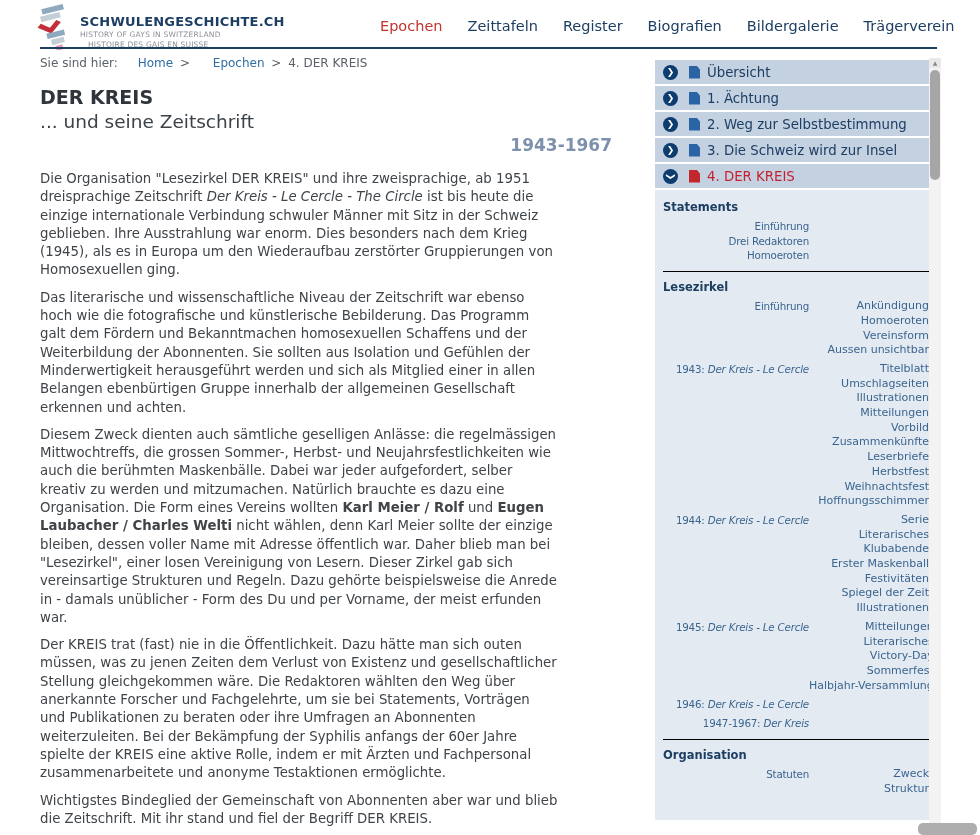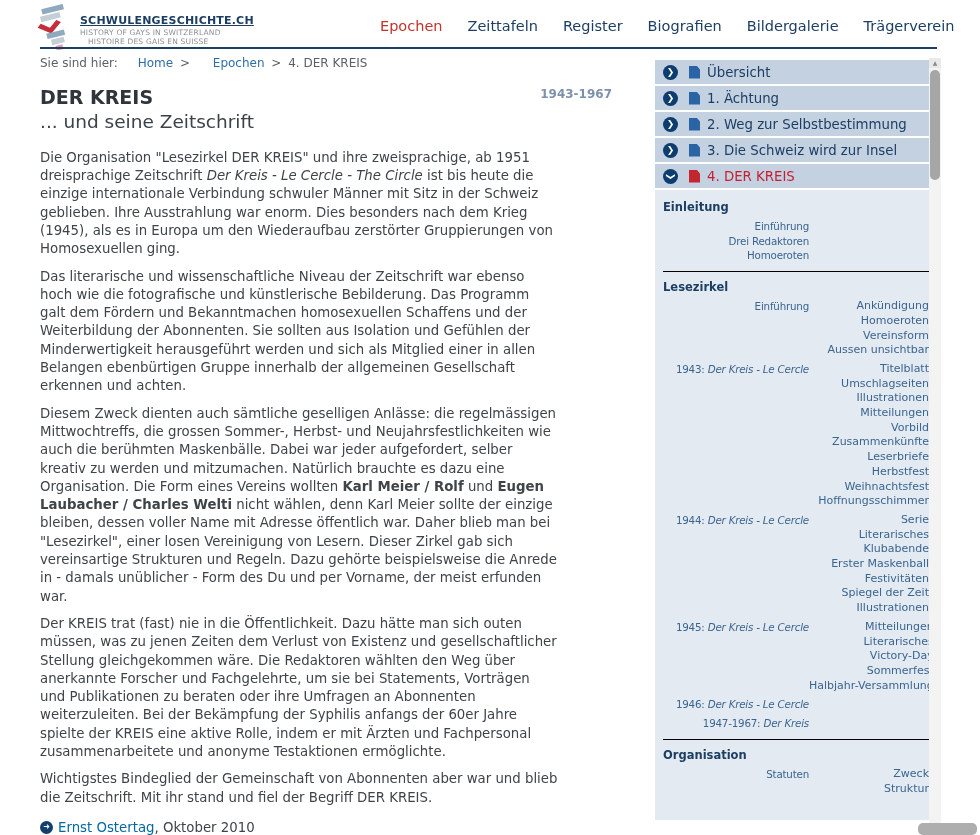--- a/index.html
+++ b/index.html
@@ -3,41 +3,41 @@
 <meta charset="utf-8">
 <style>
   * { margin:0; padding:0; box-sizing:border-box; }
   html,body { background:#fff; }
   body { font-family:"DejaVu Sans","Liberation Sans",sans-serif; }
   .page { position:relative; width:980px; height:835px; background:#fff; overflow:hidden; }
 
   
   .logo-mark { position:absolute; left:36px; top:4px; }
   .logo-text { position:absolute; left:80px; top:14px; line-height:1.25; }
-  .logo-title { font-size:11px; font-weight:bold; color:#1d3e63; letter-spacing:.2px;text-decoration:underline; }
+  .logo-title { font-size:13px; font-weight:bold; color:#1d3e63; letter-spacing:.2px; }
   .logo-sub { font-size:7.5px; color:#8a8f96; letter-spacing:.2px; }
   .logo-sub.l2 { padding-left:8px; }
   .topnav { position:absolute; left:380px; top:14px; right:43px; display:flex; align-items:center; gap:25px; }
   .topnav a { font-size:14.5px; color:#1d3e63; text-decoration:none; white-space:nowrap; }
   .topnav a.active { color:#c2342c; }
   .search-box { margin-left:auto; width:136px; height:24px; border:2px solid #1d3e63; font-size:13px; color:#444; padding:0 6px; outline:none; font-family:inherit; }
   .search-box::placeholder { color:#adadad; }
   .header-rule { position:absolute; left:40px; top:47px; width:897px; height:2px; background:#1d3e63; }
 
   
   .breadcrumb { position:absolute; left:40px; top:56px; font-size:12px; color:#5b6168; }
   .breadcrumb a { color:#2f6ea5; text-decoration:none;padding-left:16px; }
   .crumb-sep { color:#5b6168; padding:0 3px; }
 
   
   main { position:absolute; left:40px; top:86px; width:572px; }
   .title-row { display:flex; justify-content:space-between; align-items:flex-start; }
   h1 { font-size:19px; font-weight:bold; color:#2f353b; line-height:1.25; }
   .subtitle { font-size:18.5px; color:#3b4248; line-height:1.3; }
-  .date-range { font-size:12px; font-weight:bold; color:#7e91ac; padding-top:1px; }
+  .date-range { font-size:17px; font-weight:bold; color:#7e91ac; padding-top:1px;margin-top:48px; }
   .paragraphs { margin-top:15px; width:518px; }
   .paragraphs p { font-size:13.3px; line-height:18.3px; color:#3f4449; margin:0 0 9px 0; }
   .paragraphs b { font-weight:bold; }
   .paragraphs i { font-style:italic; }
   .author-row { margin-top:13px; font-size:13.3px; color:#3f4449; display:flex; align-items:center; }
   .author-row a { color:#0369a1; text-decoration:none; }
   .arrow-ico { display:inline-flex; align-items:center; justify-content:center; width:13px; height:13px; border-radius:50%; background:#123f6b; color:#fff; font-size:8px; line-height:1; margin-right:5px; flex:0 0 auto; }
 
   
   aside { position:absolute; left:655px; top:60px; width:274px; }
@@ -165,21 +165,21 @@
         <div class="menu-item active">
           <span class="chev-ico down">
             <span class="chev-glyph">❯</span>
           </span>
           <span class="doc-ico"></span>
           <span class="menu-label">4. DER KREIS</span>
         </div>
       </div>
     <div class="submenu" id="sidebar-submenu">
         <div class="sect">
-          <div class="sect-heading">Einleitung</div>
+          <div class="sect-heading">Statements</div>
           <div class="sect-row">
             <div class="sect-left">
               <a href="#" class="sub-link">Einführung</a>
               <a href="#" class="sub-link">Drei Redaktoren</a>
               <a href="#" class="sub-link">Homoeroten</a>
             </div>
             <div class="sect-right"></div>
           </div>
         </div>
         <div class="sect">

